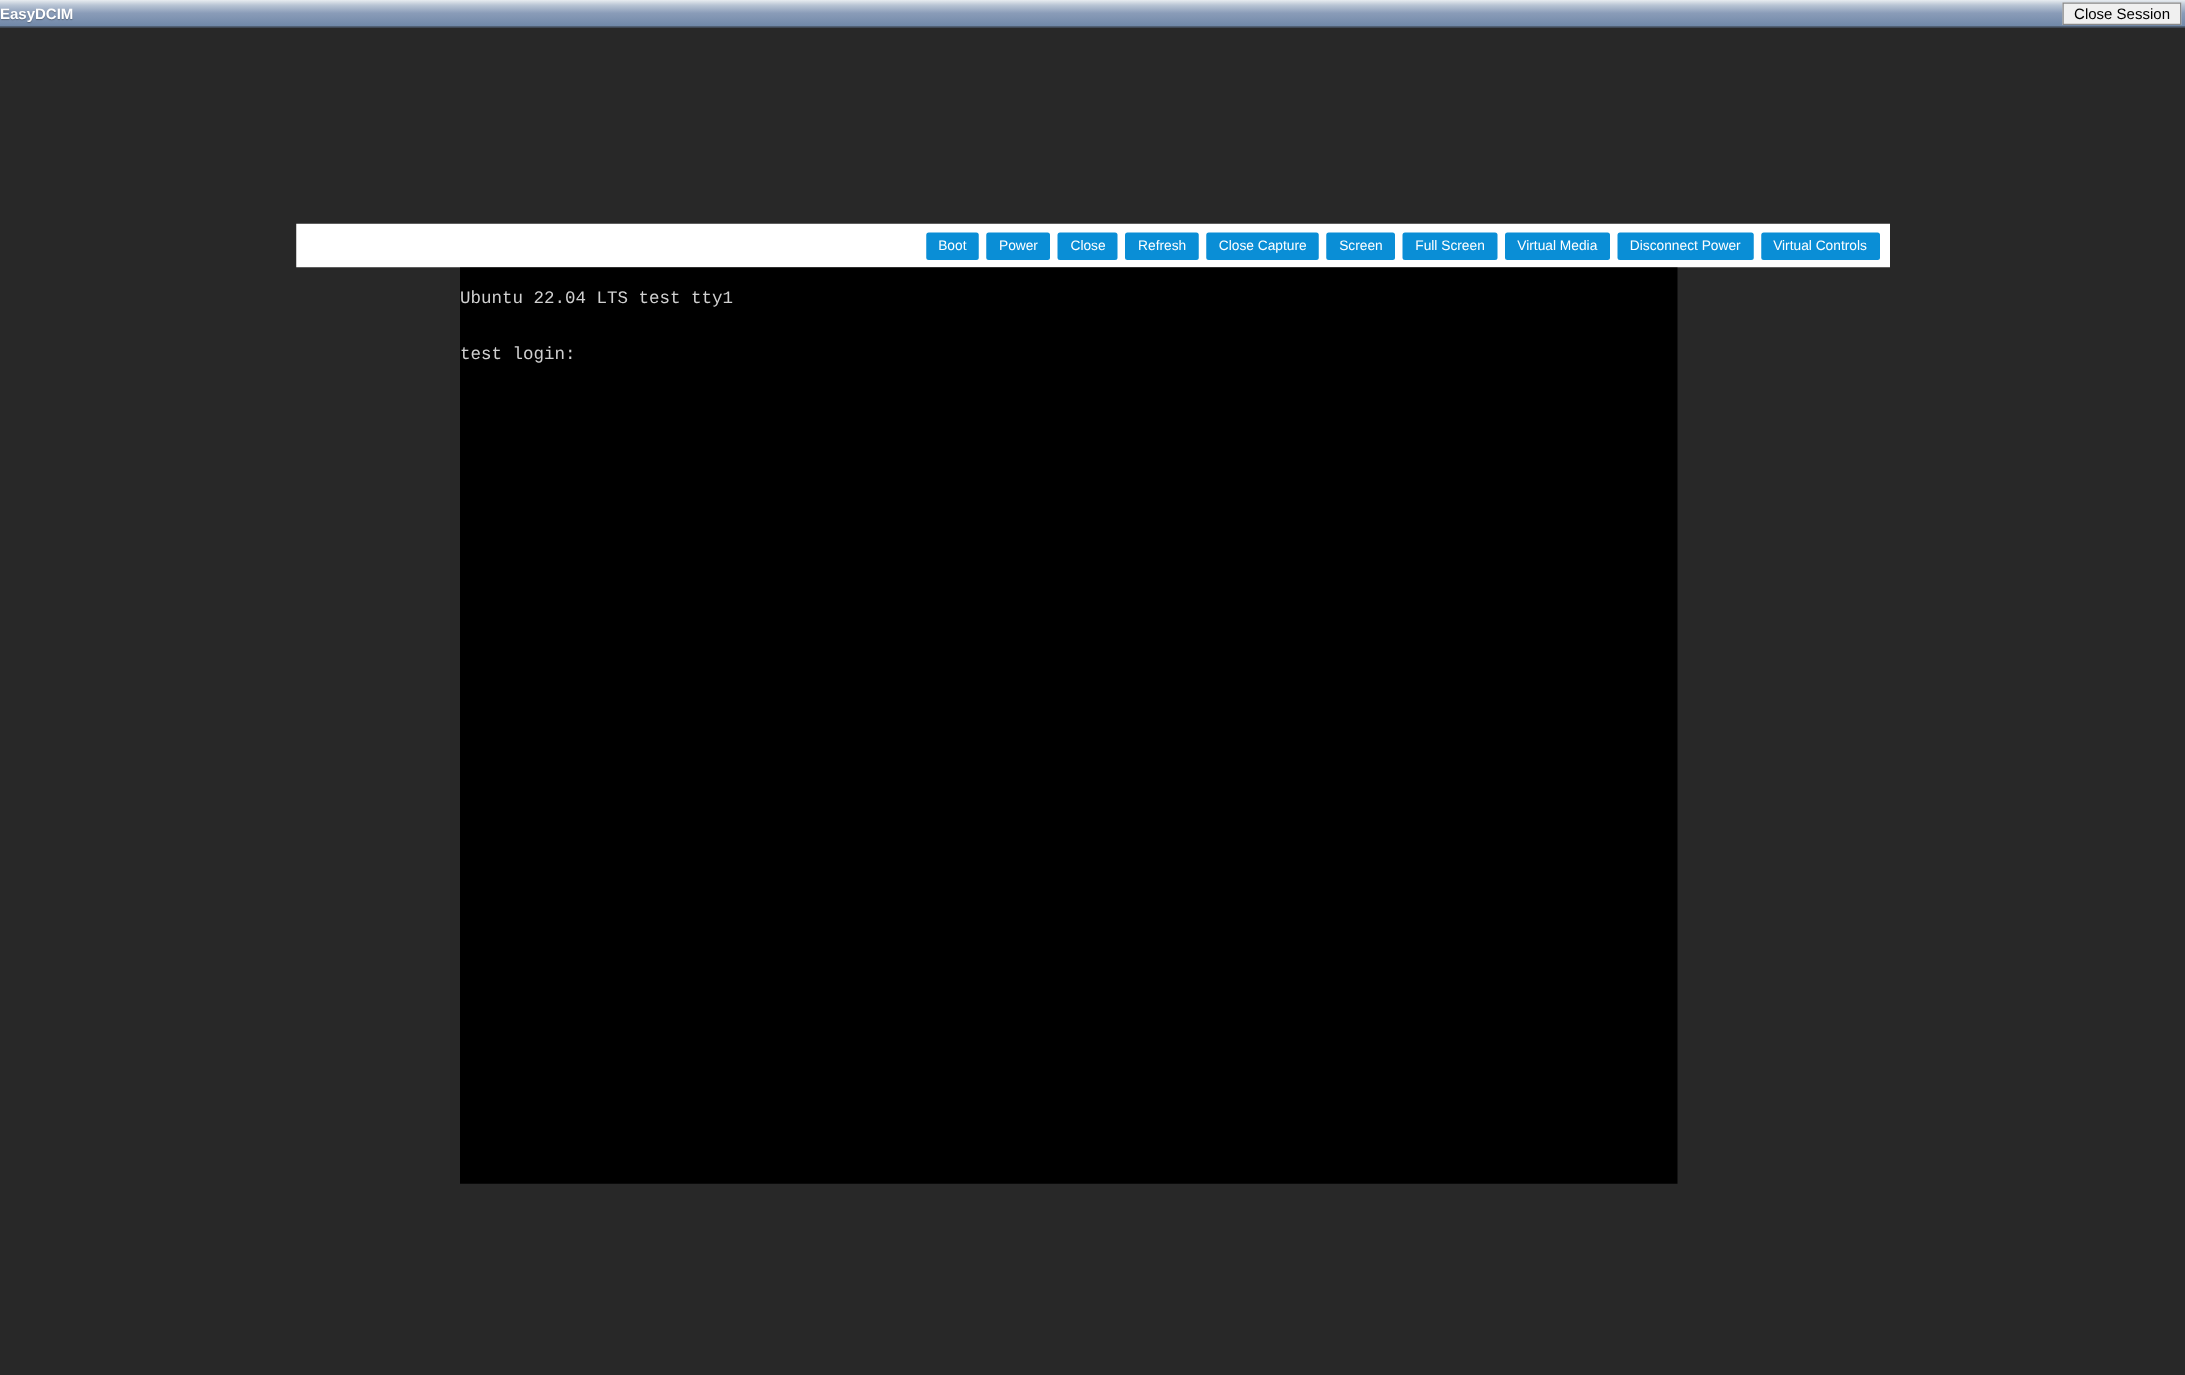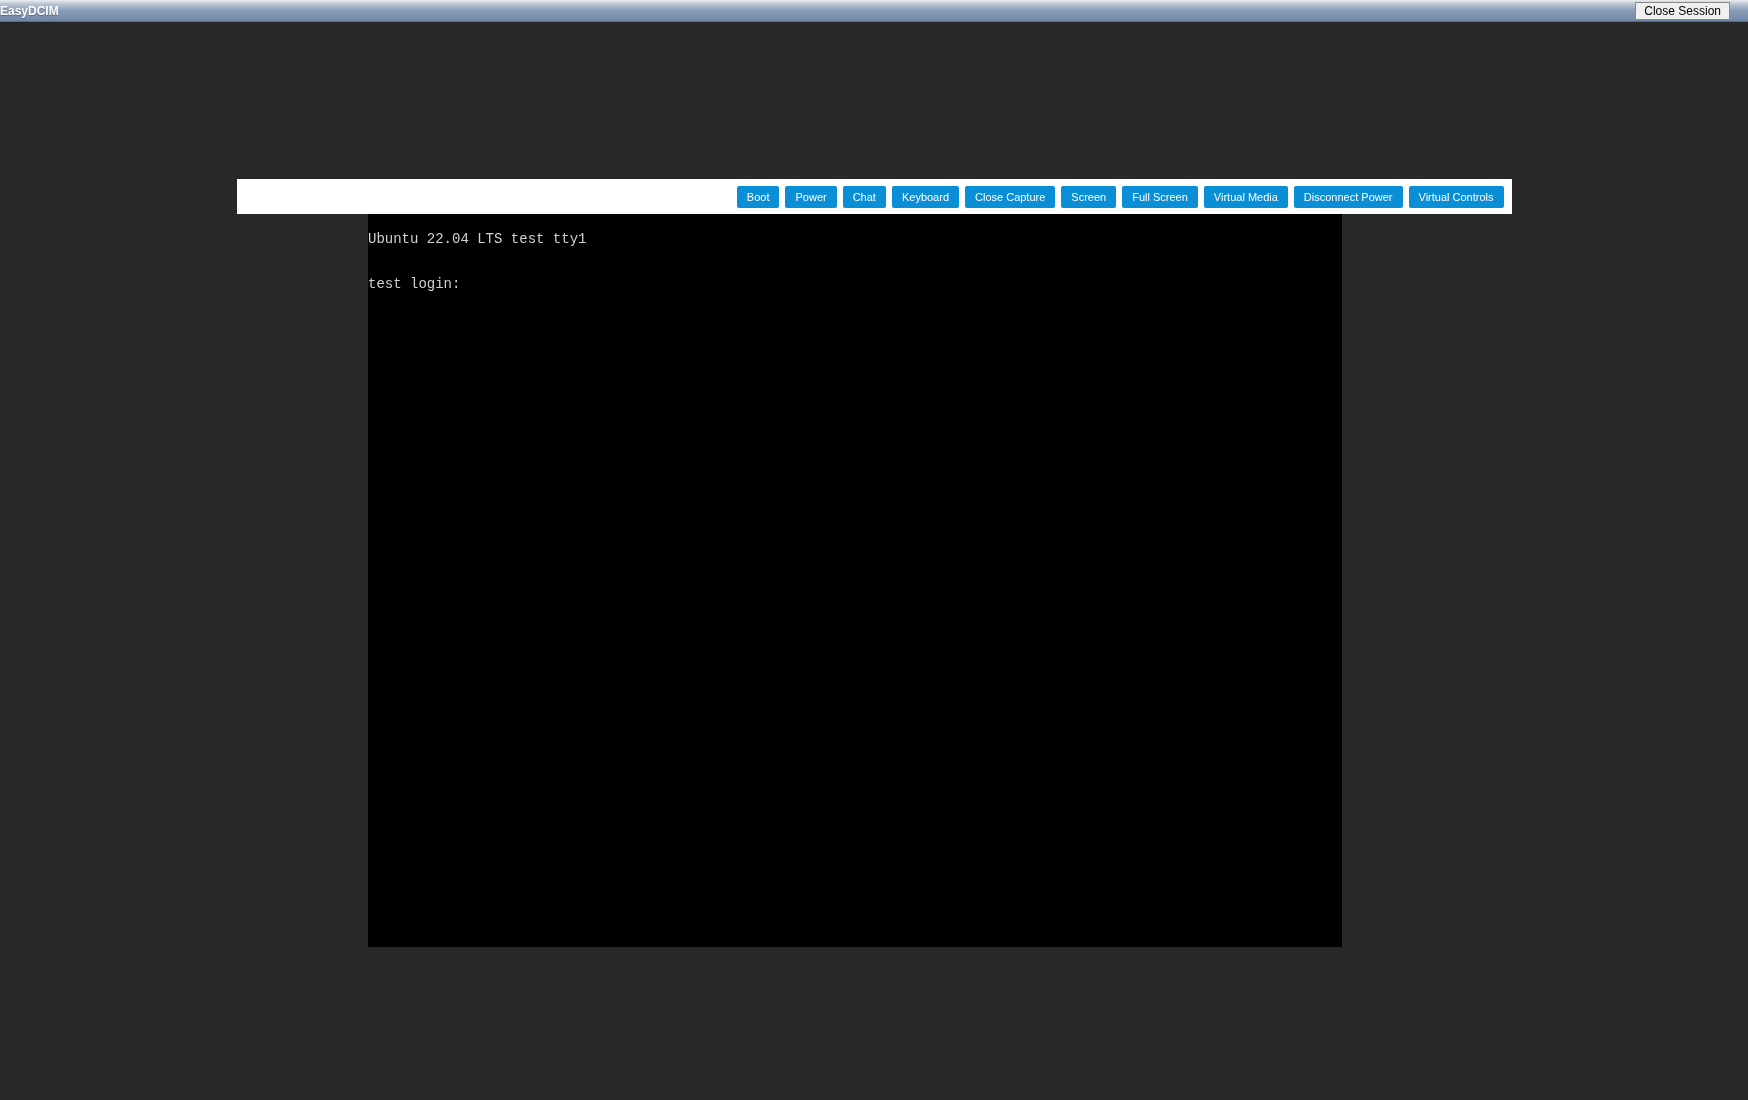--- a/index.html
+++ b/index.html
@@ -25,21 +25,21 @@
       border-bottom: 1px solid #5a6b82;
     }
     .header-title {
       color: #ffffff;
       font-size: 12px;
       font-weight: bold;
       text-shadow: 0 1px 1px rgba(0,0,0,0.3);
     }
     .close-session-btn {
       position: absolute;
-      right: 18px;
+      right: 3px;
       top: 2px;
       background: #f0f0f0;
       border: 1px solid #888;
       padding: 1px 8px;
       font-size: 12px;
       font-family: Arial, sans-serif;
       cursor: pointer;
       color: #000;
     }
     .content-area {
@@ -104,22 +104,22 @@
 <div class="header-bar">
   <span class="header-title">EasyDCIM</span>
   <button class="close-session-btn">Close Session</button>
 </div>
 
 <div class="content-area">
   <div class="console-container">
     <div class="toolbar">
       <button class="toolbar-btn">Boot</button>
       <button class="toolbar-btn">Power</button>
-      <button class="toolbar-btn">Chat</button>
-      <button class="toolbar-btn">Keyboard</button>
+      <button class="toolbar-btn">Close</button>
+      <button class="toolbar-btn">Refresh</button>
       <button class="toolbar-btn">Close Capture</button>
       <button class="toolbar-btn">Screen</button>
       <button class="toolbar-btn">Full Screen</button>
       <button class="toolbar-btn">Virtual Media</button>
       <button class="toolbar-btn">Disconnect Power</button>
       <button class="toolbar-btn">Virtual Controls</button>
     </div>
   </div>
   <div class="terminal-wrapper">
     <div class="terminal"><span class="terminal-line">Ubuntu 22.04 LTS test tty1</span>

